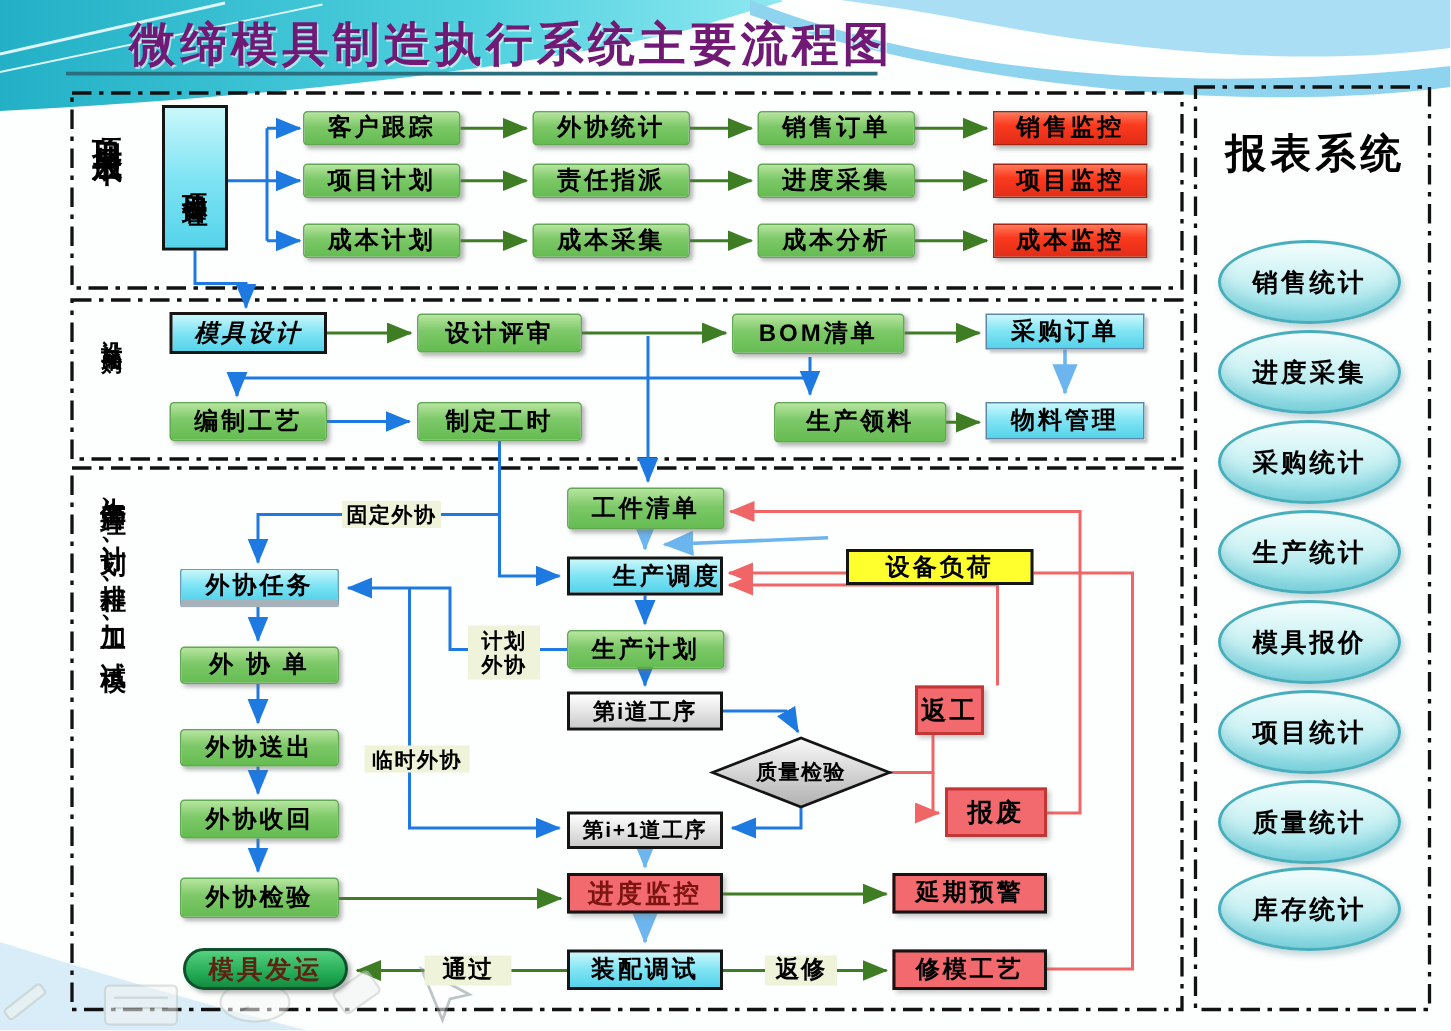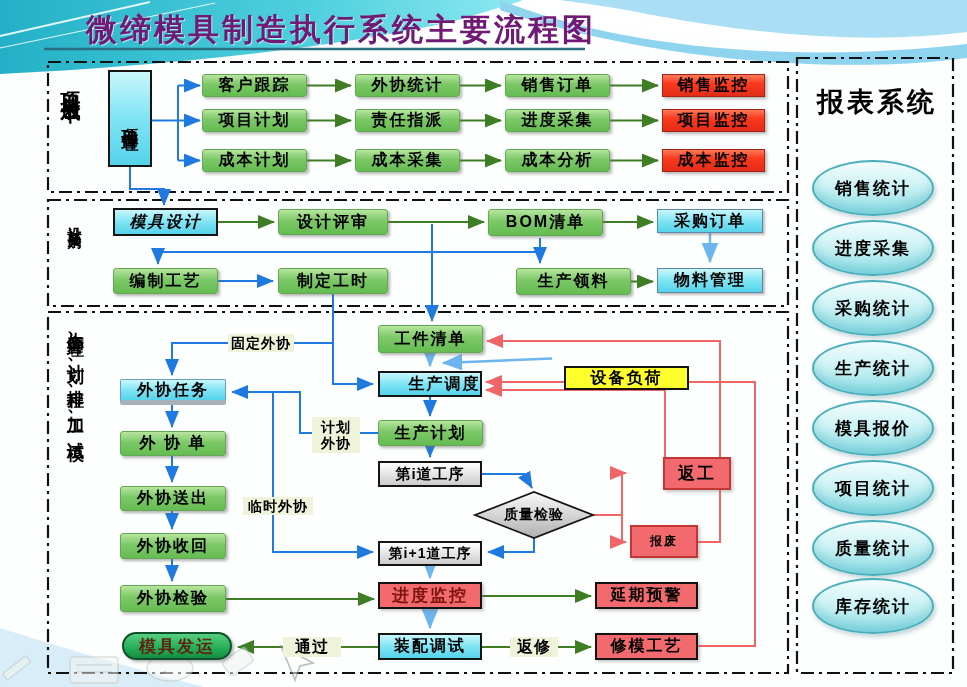--- a/index.html
+++ b/index.html
@@ -249,22 +249,22 @@
 <div class="node gbox" style="left:378px;top:325px;width:105px;height:28px;">工件清单</div>
 <div class="node ybox" style="left:564px;top:346px;width:125px;height:24px;margin-top:20px;">设备负荷</div>
 <div class="node cbox bdark" style="left:378px;top:371px;width:104px;height:26px;padding-left:29px;">生产调度</div>
 <div class="node gbox" style="left:378px;top:420px;width:105px;height:26px;">生产计划</div>
 <div class="node obox" style="left:378px;top:461px;width:104px;height:26px;">第i道工序</div>
 <div class="dtext" style="left:483px;top:506px;width:102px;text-align:center;">质量检验</div>
 <div class="node obox" style="left:378px;top:541px;width:104px;height:25px;font-size:14px;">第i+1道工序</div>
 <div class="node sbox maroon" style="left:378px;top:582px;width:104px;height:27px;font-size:17px;">进度监控</div>
 <div class="node cbox bdark" style="left:378px;top:633px;width:104px;height:27px;">装配调试</div>
 
-<div class="node sbox redline" style="left:663px;top:457px;width:68px;height:33px;font-size:17px;">返工</div>
-<div class="node sbox redline" style="left:630px;top:525px;width:68px;height:33px;font-size:12px;">报废</div>
+<div class="node sbox redline" style="left:610px;top:457px;width:46px;height:33px;font-size:17px;">返工</div>
+<div class="node sbox redline" style="left:630px;top:525px;width:68px;height:33px;font-size:17px;">报废</div>
 <div class="node sbox" style="left:595px;top:582px;width:103px;height:27px;">延期预警</div>
 <div class="node sbox" style="left:595px;top:633px;width:103px;height:27px;">修模工艺</div>
 
 <div class="report-title">报表系统</div>
 <div class="ellipse" style="top:160px;">销售统计</div>
 <div class="ellipse" style="top:220px;">进度采集</div>
 <div class="ellipse" style="top:280px;">采购统计</div>
 <div class="ellipse" style="top:340px;">生产统计</div>
 <div class="ellipse" style="top:400px;">模具报价</div>
 <div class="ellipse" style="top:460px;">项目统计</div>

